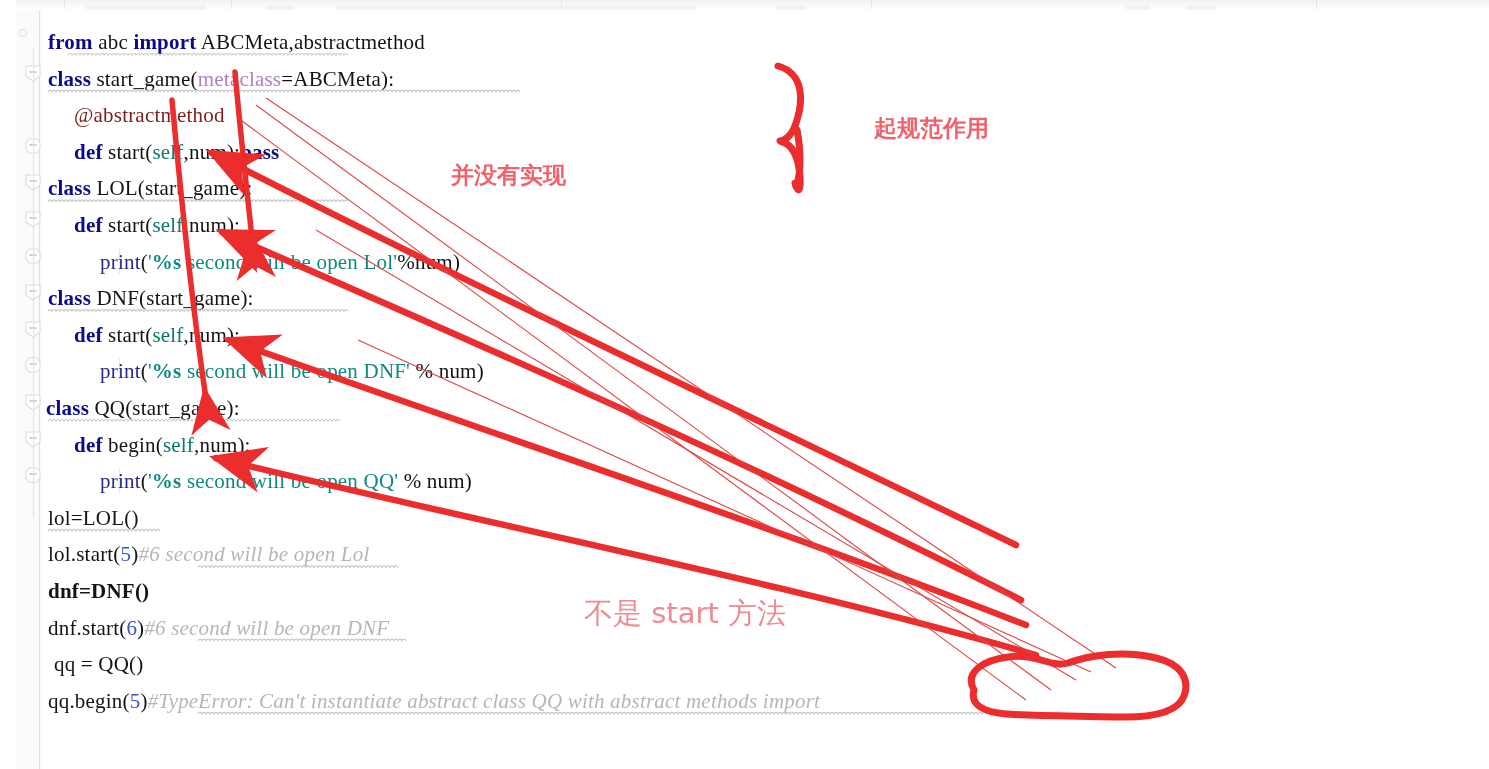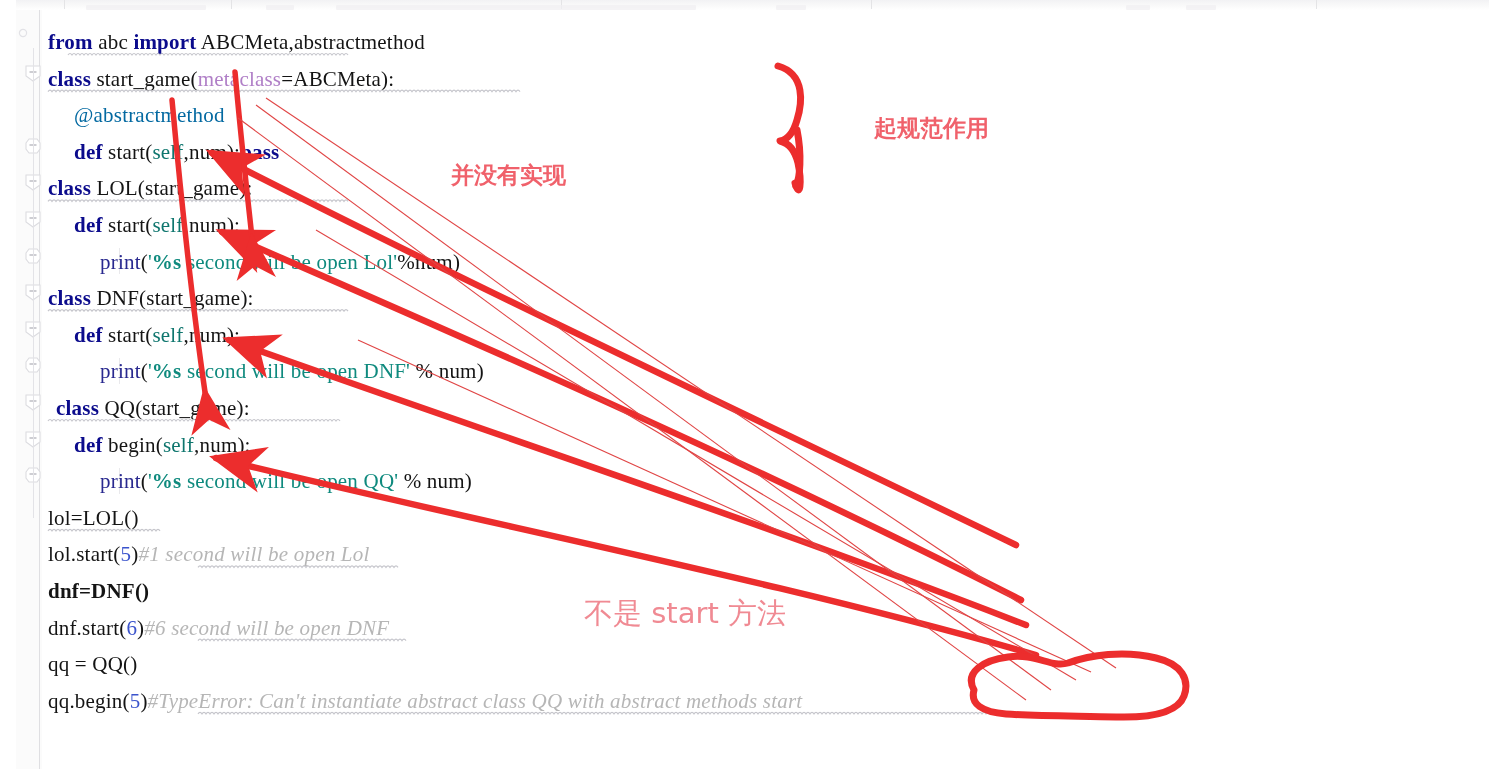--- a/index.html
+++ b/index.html
@@ -44,21 +44,21 @@
   .code-line{
     position:absolute;left:0;white-space:pre;
     font-family:"Liberation Serif", serif;
     font-size:21px;
     line-height:24px;
     color:#141414;
     letter-spacing:.2px;
   }
   .kw{color:#0b0b8c;font-weight:bold;}
   .param{color:#0f766e;}
-  .deco{color:#0369a1;}
+  .deco{color:#7f1d1d;}
   .builtin{color:#29298f;}
   .str{color:#0f8a7e;}
   .strb{color:#0f8a7e;font-weight:bold;}
   .num{color:#3a53cc;}
   .comment{color:#b6b6b6;font-style:italic;}
   .plain{color:#141414;}
   .meta{color:#b07fc7;}
 
   
   .indent-guide{position:absolute;width:1px;background:#e9e9ec;}
@@ -182,29 +182,29 @@
         <div class="code-line" style="left: 6px; top: 20px;"><span class="kw">from</span><span class="plain"> abc </span><span class="kw">import</span><span class="plain"> ABCMeta,abstractmethod</span></div>
         <div class="code-line" style="left: 6px; top: 56.6px;"><span class="kw">class</span><span class="plain"> start_game(</span><span class="meta">metaclass</span><span class="plain">=ABCMeta):</span></div>
         <div class="code-line" style="left: 32px; top: 93.2px;"><span class="deco">@abstractmethod</span></div>
         <div class="code-line" style="left: 32px; top: 129.8px;"><span class="kw">def</span><span class="plain"> start(</span><span class="param">self</span><span class="plain">,num):</span><span class="kw">pass</span></div>
         <div class="code-line" style="left: 6px; top: 166.4px;"><span class="kw">class</span><span class="plain"> LOL(start_game):</span></div>
         <div class="code-line" style="left: 32px; top: 203px;"><span class="kw">def</span><span class="plain"> start(</span><span class="param">self</span><span class="plain">,num):</span></div>
         <div class="code-line" style="left: 58px; top: 239.6px;"><span class="builtin">print</span><span class="plain">(</span><span class="str">'</span><span class="strb">%s</span><span class="str"> second will be open Lol'</span><span class="plain">%num)</span></div>
         <div class="code-line" style="left: 6px; top: 276.2px;"><span class="kw">class</span><span class="plain"> DNF(start_game):</span></div>
         <div class="code-line" style="left: 32px; top: 312.8px;"><span class="kw">def</span><span class="plain"> start(</span><span class="param">self</span><span class="plain">,num):</span></div>
         <div class="code-line" style="left: 58px; top: 349.4px;"><span class="builtin">print</span><span class="plain">(</span><span class="str">'</span><span class="strb">%s</span><span class="str"> second will be open DNF'</span><span class="plain"> % num)</span></div>
-        <div class="code-line" style="left: 14px; top: 386px; text-align: center;"><span class="kw">class</span><span class="plain"> QQ(start_game):</span></div>
+        <div class="code-line" style="left: 4px; top: 386px; text-align: center;"><span class="kw">class</span><span class="plain"> QQ(start_game):</span></div>
         <div class="code-line" style="left: 32px; top: 422.6px;"><span class="kw">def</span><span class="plain"> begin(</span><span class="param">self</span><span class="plain">,num):</span></div>
         <div class="code-line" style="left: 58px; top: 459.2px;"><span class="builtin">print</span><span class="plain">(</span><span class="str">'</span><span class="strb">%s</span><span class="str"> second will be open QQ'</span><span class="plain"> % num)</span></div>
         <div class="code-line" style="left: 6px; top: 495.8px;"><span class="plain">lol=LOL()</span></div>
-        <div class="code-line" style="left: 6px; top: 532.4px;"><span class="plain">lol.start(</span><span class="num">5</span><span class="plain">)</span><span class="comment">#1 second will be open Lol</span></div>
+        <div class="code-line" style="left: 6px; top: 532.4px;"><span class="plain">lol.start(</span><span class="num">5</span><span class="plain">)</span><span class="comment">#6 second will be open Lol</span></div>
         <div class="code-line" style="left: 6px; top: 569px; font-weight: bold;"><span class="plain">dnf=DNF()</span></div>
         <div class="code-line" style="left: 6px; top: 605.6px;"><span class="plain">dnf.start(</span><span class="num">6</span><span class="plain">)</span><span class="comment">#6 second will be open DNF</span></div>
-        <div class="code-line" style="left: 6px; top: 642.2px;"><span class="plain">qq = QQ()</span></div>
-        <div class="code-line" style="left: 6px; top: 678.8px;"><span class="plain">qq.begin(</span><span class="num">5</span><span class="plain">)</span><span class="comment">#TypeError: Can't instantiate abstract class QQ with abstract methods start</span></div>
+        <div class="code-line" style="left: 12px; top: 642.2px;"><span class="plain">qq = QQ()</span></div>
+        <div class="code-line" style="left: 6px; top: 678.8px;"><span class="plain">qq.begin(</span><span class="num">5</span><span class="plain">)</span><span class="comment">#TypeError: Can't instantiate abstract class QQ with abstract methods import</span></div>
       </div>
     <svg class="wave" id="squiggles" width="1463" height="759">
         <path d="M26,45 q2,-3 4,0 q2,-3 4,0 q2,-3 4,0 q2,-3 4,0 q2,-3 4,0 q2,-3 4,0 q2,-3 4,0 q2,-3 4,0 q2,-3 4,0 q2,-3 4,0 q2,-3 4,0 q2,-3 4,0 q2,-3 4,0 q2,-3 4,0 q2,-3 4,0 q2,-3 4,0 q2,-3 4,0 q2,-3 4,0 q2,-3 4,0 q2,-3 4,0 q2,-3 4,0 q2,-3 4,0 q2,-3 4,0 q2,-3 4,0 q2,-3 4,0 q2,-3 4,0 q2,-3 4,0 q2,-3 4,0 q2,-3 4,0 q2,-3 4,0 q2,-3 4,0 q2,-3 4,0 q2,-3 4,0 q2,-3 4,0 q2,-3 4,0 q2,-3 4,0 q2,-3 4,0 q2,-3 4,0 q2,-3 4,0 q2,-3 4,0 q2,-3 4,0 q2,-3 4,0 q2,-3 4,0 q2,-3 4,0 q2,-3 4,0 q2,-3 4,0 q2,-3 4,0 q2,-3 4,0 q2,-3 4,0 q2,-3 4,0 q2,-3 4,0 q2,-3 4,0 q2,-3 4,0 q2,-3 4,0 q2,-3 4,0 q2,-3 4,0 q2,-3 4,0 q2,-3 4,0 q2,-3 4,0 q2,-3 4,0 q2,-3 4,0 q2,-3 4,0 q2,-3 4,0 q2,-3 4,0 q2,-3 4,0 q2,-3 4,0 q2,-3 4,0 q2,-3 4,0 q2,-3 4,0 q2,-3 4,0" stroke="#c6c6cc" stroke-width="1.2" fill="none"></path>
         <path d="M6,81.6 q2,-3 4,0 q2,-3 4,0 q2,-3 4,0 q2,-3 4,0 q2,-3 4,0 q2,-3 4,0 q2,-3 4,0 q2,-3 4,0 q2,-3 4,0 q2,-3 4,0 q2,-3 4,0 q2,-3 4,0 q2,-3 4,0 q2,-3 4,0 q2,-3 4,0 q2,-3 4,0 q2,-3 4,0 q2,-3 4,0 q2,-3 4,0 q2,-3 4,0 q2,-3 4,0 q2,-3 4,0 q2,-3 4,0 q2,-3 4,0 q2,-3 4,0 q2,-3 4,0 q2,-3 4,0 q2,-3 4,0 q2,-3 4,0 q2,-3 4,0 q2,-3 4,0 q2,-3 4,0 q2,-3 4,0 q2,-3 4,0 q2,-3 4,0 q2,-3 4,0 q2,-3 4,0 q2,-3 4,0 q2,-3 4,0 q2,-3 4,0 q2,-3 4,0 q2,-3 4,0 q2,-3 4,0 q2,-3 4,0 q2,-3 4,0 q2,-3 4,0 q2,-3 4,0 q2,-3 4,0 q2,-3 4,0 q2,-3 4,0 q2,-3 4,0 q2,-3 4,0 q2,-3 4,0 q2,-3 4,0 q2,-3 4,0 q2,-3 4,0 q2,-3 4,0 q2,-3 4,0 q2,-3 4,0 q2,-3 4,0 q2,-3 4,0 q2,-3 4,0 q2,-3 4,0 q2,-3 4,0 q2,-3 4,0 q2,-3 4,0 q2,-3 4,0 q2,-3 4,0 q2,-3 4,0 q2,-3 4,0 q2,-3 4,0 q2,-3 4,0 q2,-3 4,0 q2,-3 4,0 q2,-3 4,0 q2,-3 4,0 q2,-3 4,0 q2,-3 4,0 q2,-3 4,0 q2,-3 4,0 q2,-3 4,0 q2,-3 4,0 q2,-3 4,0 q2,-3 4,0 q2,-3 4,0 q2,-3 4,0 q2,-3 4,0 q2,-3 4,0 q2,-3 4,0 q2,-3 4,0 q2,-3 4,0 q2,-3 4,0 q2,-3 4,0 q2,-3 4,0 q2,-3 4,0 q2,-3 4,0 q2,-3 4,0 q2,-3 4,0 q2,-3 4,0 q2,-3 4,0 q2,-3 4,0 q2,-3 4,0 q2,-3 4,0 q2,-3 4,0 q2,-3 4,0 q2,-3 4,0 q2,-3 4,0 q2,-3 4,0 q2,-3 4,0 q2,-3 4,0 q2,-3 4,0 q2,-3 4,0 q2,-3 4,0 q2,-3 4,0 q2,-3 4,0 q2,-3 4,0 q2,-3 4,0 q2,-3 4,0" stroke="#c6c6cc" stroke-width="1.2" fill="none"></path>
         <path d="M6,191.4 q2,-3 4,0 q2,-3 4,0 q2,-3 4,0 q2,-3 4,0 q2,-3 4,0 q2,-3 4,0 q2,-3 4,0 q2,-3 4,0 q2,-3 4,0 q2,-3 4,0 q2,-3 4,0 q2,-3 4,0 q2,-3 4,0 q2,-3 4,0 q2,-3 4,0 q2,-3 4,0 q2,-3 4,0 q2,-3 4,0 q2,-3 4,0 q2,-3 4,0 q2,-3 4,0 q2,-3 4,0 q2,-3 4,0 q2,-3 4,0 q2,-3 4,0 q2,-3 4,0 q2,-3 4,0 q2,-3 4,0 q2,-3 4,0 q2,-3 4,0 q2,-3 4,0 q2,-3 4,0 q2,-3 4,0 q2,-3 4,0 q2,-3 4,0 q2,-3 4,0 q2,-3 4,0 q2,-3 4,0 q2,-3 4,0 q2,-3 4,0 q2,-3 4,0 q2,-3 4,0 q2,-3 4,0 q2,-3 4,0 q2,-3 4,0 q2,-3 4,0 q2,-3 4,0 q2,-3 4,0 q2,-3 4,0 q2,-3 4,0 q2,-3 4,0 q2,-3 4,0 q2,-3 4,0 q2,-3 4,0 q2,-3 4,0 q2,-3 4,0 q2,-3 4,0 q2,-3 4,0 q2,-3 4,0 q2,-3 4,0 q2,-3 4,0 q2,-3 4,0 q2,-3 4,0 q2,-3 4,0 q2,-3 4,0 q2,-3 4,0 q2,-3 4,0 q2,-3 4,0 q2,-3 4,0 q2,-3 4,0 q2,-3 4,0 q2,-3 4,0 q2,-3 4,0 q2,-3 4,0 q2,-3 4,0" stroke="#c6c6cc" stroke-width="1.2" fill="none"></path>
         <path d="M6,301.2 q2,-3 4,0 q2,-3 4,0 q2,-3 4,0 q2,-3 4,0 q2,-3 4,0 q2,-3 4,0 q2,-3 4,0 q2,-3 4,0 q2,-3 4,0 q2,-3 4,0 q2,-3 4,0 q2,-3 4,0 q2,-3 4,0 q2,-3 4,0 q2,-3 4,0 q2,-3 4,0 q2,-3 4,0 q2,-3 4,0 q2,-3 4,0 q2,-3 4,0 q2,-3 4,0 q2,-3 4,0 q2,-3 4,0 q2,-3 4,0 q2,-3 4,0 q2,-3 4,0 q2,-3 4,0 q2,-3 4,0 q2,-3 4,0 q2,-3 4,0 q2,-3 4,0 q2,-3 4,0 q2,-3 4,0 q2,-3 4,0 q2,-3 4,0 q2,-3 4,0 q2,-3 4,0 q2,-3 4,0 q2,-3 4,0 q2,-3 4,0 q2,-3 4,0 q2,-3 4,0 q2,-3 4,0 q2,-3 4,0 q2,-3 4,0 q2,-3 4,0 q2,-3 4,0 q2,-3 4,0 q2,-3 4,0 q2,-3 4,0 q2,-3 4,0 q2,-3 4,0 q2,-3 4,0 q2,-3 4,0 q2,-3 4,0 q2,-3 4,0 q2,-3 4,0 q2,-3 4,0 q2,-3 4,0 q2,-3 4,0 q2,-3 4,0 q2,-3 4,0 q2,-3 4,0 q2,-3 4,0 q2,-3 4,0 q2,-3 4,0 q2,-3 4,0 q2,-3 4,0 q2,-3 4,0 q2,-3 4,0 q2,-3 4,0 q2,-3 4,0 q2,-3 4,0 q2,-3 4,0 q2,-3 4,0" stroke="#c6c6cc" stroke-width="1.2" fill="none"></path>
         <path d="M6,411 q2,-3 4,0 q2,-3 4,0 q2,-3 4,0 q2,-3 4,0 q2,-3 4,0 q2,-3 4,0 q2,-3 4,0 q2,-3 4,0 q2,-3 4,0 q2,-3 4,0 q2,-3 4,0 q2,-3 4,0 q2,-3 4,0 q2,-3 4,0 q2,-3 4,0 q2,-3 4,0 q2,-3 4,0 q2,-3 4,0 q2,-3 4,0 q2,-3 4,0 q2,-3 4,0 q2,-3 4,0 q2,-3 4,0 q2,-3 4,0 q2,-3 4,0 q2,-3 4,0 q2,-3 4,0 q2,-3 4,0 q2,-3 4,0 q2,-3 4,0 q2,-3 4,0 q2,-3 4,0 q2,-3 4,0 q2,-3 4,0 q2,-3 4,0 q2,-3 4,0 q2,-3 4,0 q2,-3 4,0 q2,-3 4,0 q2,-3 4,0 q2,-3 4,0 q2,-3 4,0 q2,-3 4,0 q2,-3 4,0 q2,-3 4,0 q2,-3 4,0 q2,-3 4,0 q2,-3 4,0 q2,-3 4,0 q2,-3 4,0 q2,-3 4,0 q2,-3 4,0 q2,-3 4,0 q2,-3 4,0 q2,-3 4,0 q2,-3 4,0 q2,-3 4,0 q2,-3 4,0 q2,-3 4,0 q2,-3 4,0 q2,-3 4,0 q2,-3 4,0 q2,-3 4,0 q2,-3 4,0 q2,-3 4,0 q2,-3 4,0 q2,-3 4,0 q2,-3 4,0 q2,-3 4,0 q2,-3 4,0 q2,-3 4,0 q2,-3 4,0 q2,-3 4,0" stroke="#c6c6cc" stroke-width="1.2" fill="none"></path>
         <path d="M6,520.8 q2,-3 4,0 q2,-3 4,0 q2,-3 4,0 q2,-3 4,0 q2,-3 4,0 q2,-3 4,0 q2,-3 4,0 q2,-3 4,0 q2,-3 4,0 q2,-3 4,0 q2,-3 4,0 q2,-3 4,0 q2,-3 4,0 q2,-3 4,0 q2,-3 4,0 q2,-3 4,0 q2,-3 4,0 q2,-3 4,0 q2,-3 4,0 q2,-3 4,0 q2,-3 4,0 q2,-3 4,0 q2,-3 4,0 q2,-3 4,0 q2,-3 4,0 q2,-3 4,0 q2,-3 4,0 q2,-3 4,0" stroke="#c6c6cc" stroke-width="1.2" fill="none"></path>
         <path d="M156,557.4 q2,-3 4,0 q2,-3 4,0 q2,-3 4,0 q2,-3 4,0 q2,-3 4,0 q2,-3 4,0 q2,-3 4,0 q2,-3 4,0 q2,-3 4,0 q2,-3 4,0 q2,-3 4,0 q2,-3 4,0 q2,-3 4,0 q2,-3 4,0 q2,-3 4,0 q2,-3 4,0 q2,-3 4,0 q2,-3 4,0 q2,-3 4,0 q2,-3 4,0 q2,-3 4,0 q2,-3 4,0 q2,-3 4,0 q2,-3 4,0 q2,-3 4,0 q2,-3 4,0 q2,-3 4,0 q2,-3 4,0 q2,-3 4,0 q2,-3 4,0 q2,-3 4,0 q2,-3 4,0 q2,-3 4,0 q2,-3 4,0 q2,-3 4,0 q2,-3 4,0 q2,-3 4,0 q2,-3 4,0 q2,-3 4,0 q2,-3 4,0 q2,-3 4,0 q2,-3 4,0 q2,-3 4,0 q2,-3 4,0 q2,-3 4,0 q2,-3 4,0 q2,-3 4,0 q2,-3 4,0 q2,-3 4,0 q2,-3 4,0" stroke="#c6c6cc" stroke-width="1.2" fill="none"></path>
         <path d="M156,630.6 q2,-3 4,0 q2,-3 4,0 q2,-3 4,0 q2,-3 4,0 q2,-3 4,0 q2,-3 4,0 q2,-3 4,0 q2,-3 4,0 q2,-3 4,0 q2,-3 4,0 q2,-3 4,0 q2,-3 4,0 q2,-3 4,0 q2,-3 4,0 q2,-3 4,0 q2,-3 4,0 q2,-3 4,0 q2,-3 4,0 q2,-3 4,0 q2,-3 4,0 q2,-3 4,0 q2,-3 4,0 q2,-3 4,0 q2,-3 4,0 q2,-3 4,0 q2,-3 4,0 q2,-3 4,0 q2,-3 4,0 q2,-3 4,0 q2,-3 4,0 q2,-3 4,0 q2,-3 4,0 q2,-3 4,0 q2,-3 4,0 q2,-3 4,0 q2,-3 4,0 q2,-3 4,0 q2,-3 4,0 q2,-3 4,0 q2,-3 4,0 q2,-3 4,0 q2,-3 4,0 q2,-3 4,0 q2,-3 4,0 q2,-3 4,0 q2,-3 4,0 q2,-3 4,0 q2,-3 4,0 q2,-3 4,0 q2,-3 4,0 q2,-3 4,0 q2,-3 4,0" stroke="#c6c6cc" stroke-width="1.2" fill="none"></path>

